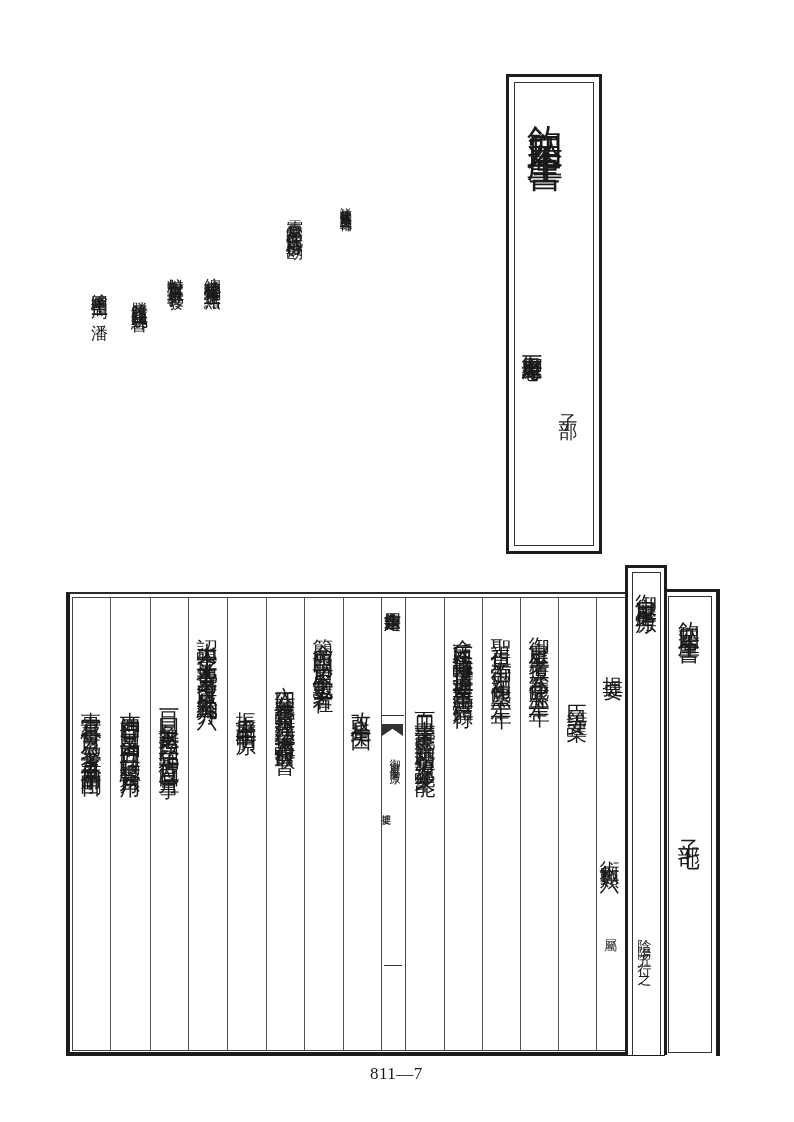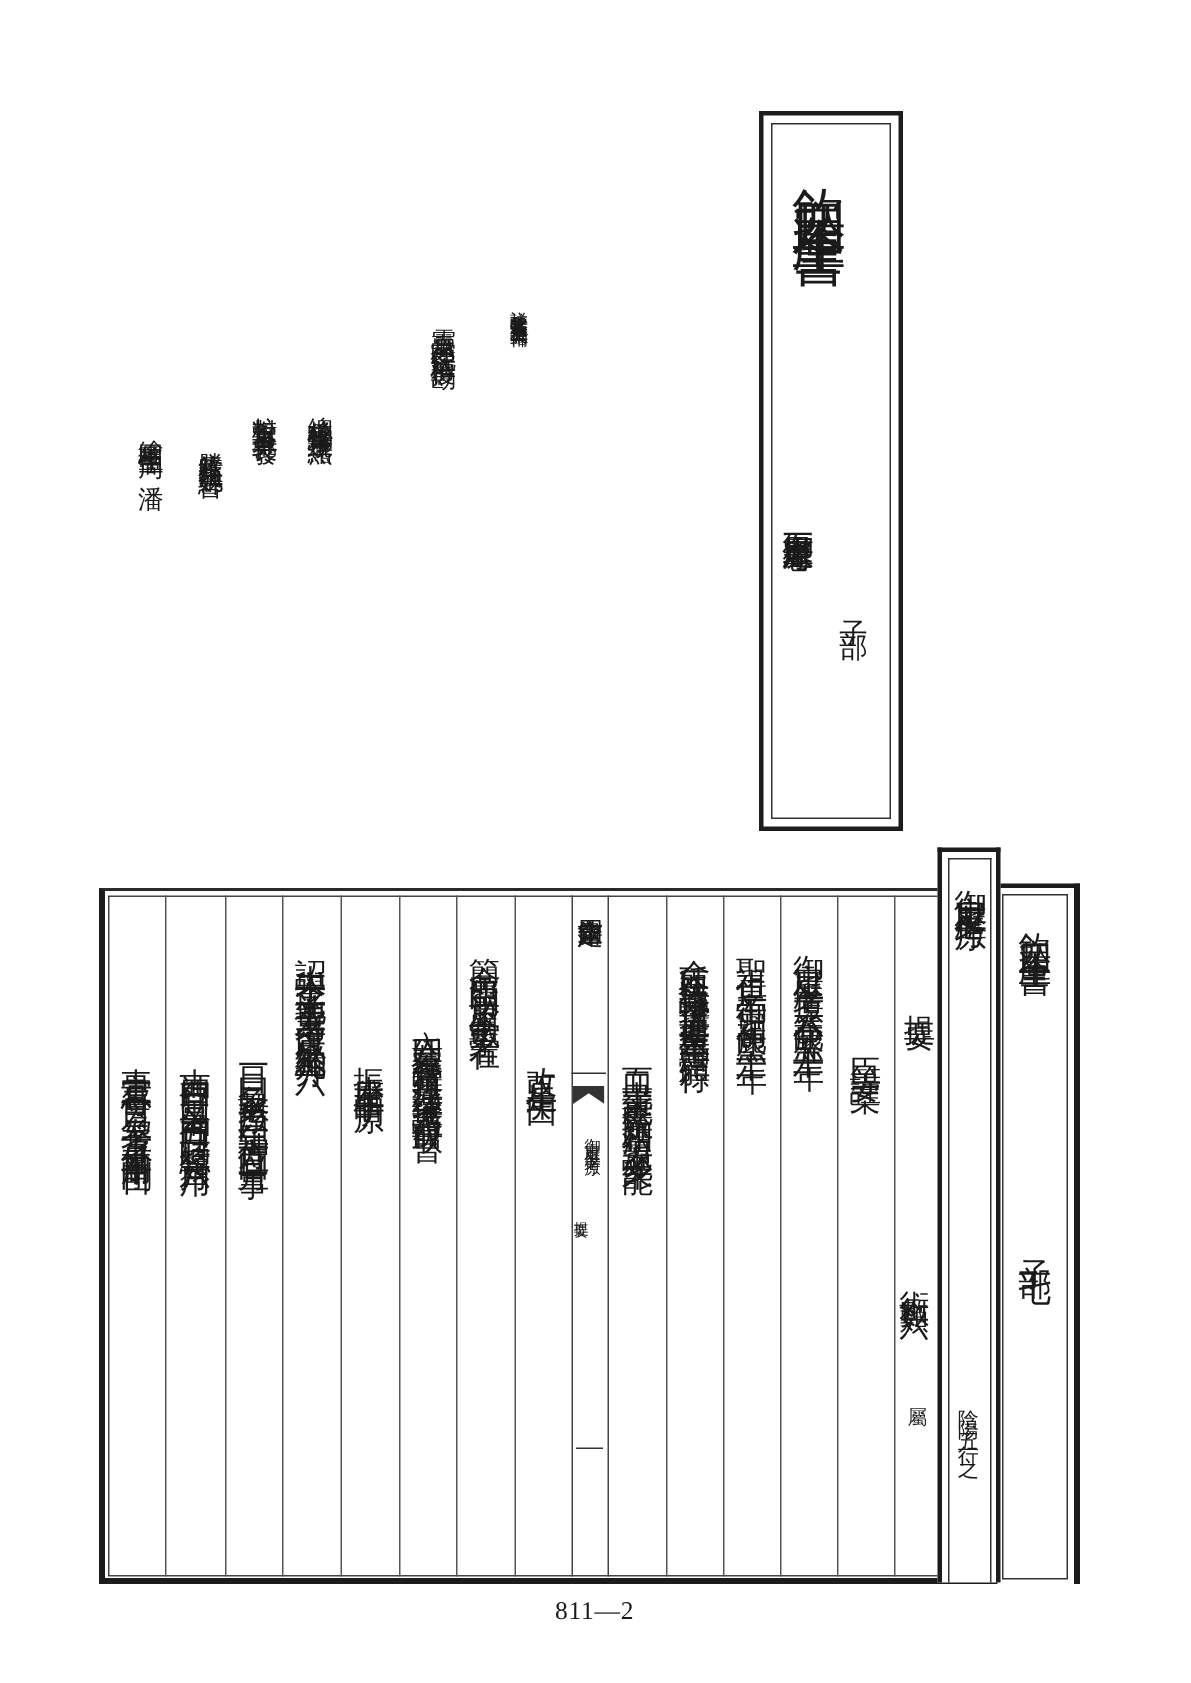--- a/index.html
+++ b/index.html
@@ -124,13 +124,13 @@
 <div class="vtext body-col" style="left:414px; top:695px; letter-spacing:4.3px;">而二書未能畫一餘相沿舊說亦多未能</div>
 <div class="vtext body-col" style="left:350px; top:695px;">改正是年因</div>
 <div class="vtext body-col" style="left:312px; top:622px;">簡命舊臣明於星學數學者在</div>
 <div class="vtext body-col" style="left:274px; top:670px; letter-spacing:4.2px;">內廷蒙養齋彙輯算法樂律諸書乃併取曹</div>
 <div class="vtext body-col" style="left:235px; top:695px;">振圭歷事明原</div>
 <div class="vtext body-col" style="left:196px; top:622px; letter-spacing:3.9px;">詔大學士李光地等重為考定以成是編凡分六</div>
 <div class="vtext body-col" style="left:158px; top:695px; letter-spacing:4.2px;">目一曰象數考原二曰年神方位三曰月事</div>
 <div class="vtext body-col" style="left:119px; top:695px; letter-spacing:4.2px;">吉神四曰月事凶神五曰日時總類六月用</div>
 <div class="vtext body-col" style="left:80px; top:695px; letter-spacing:4.2px;">事宜忌每一目為一卷考古者外事用剛日</div>
 
-<div id="page-number">811—2</div>
+<div id="page-number">811—7</div>
 
 </body></html>

